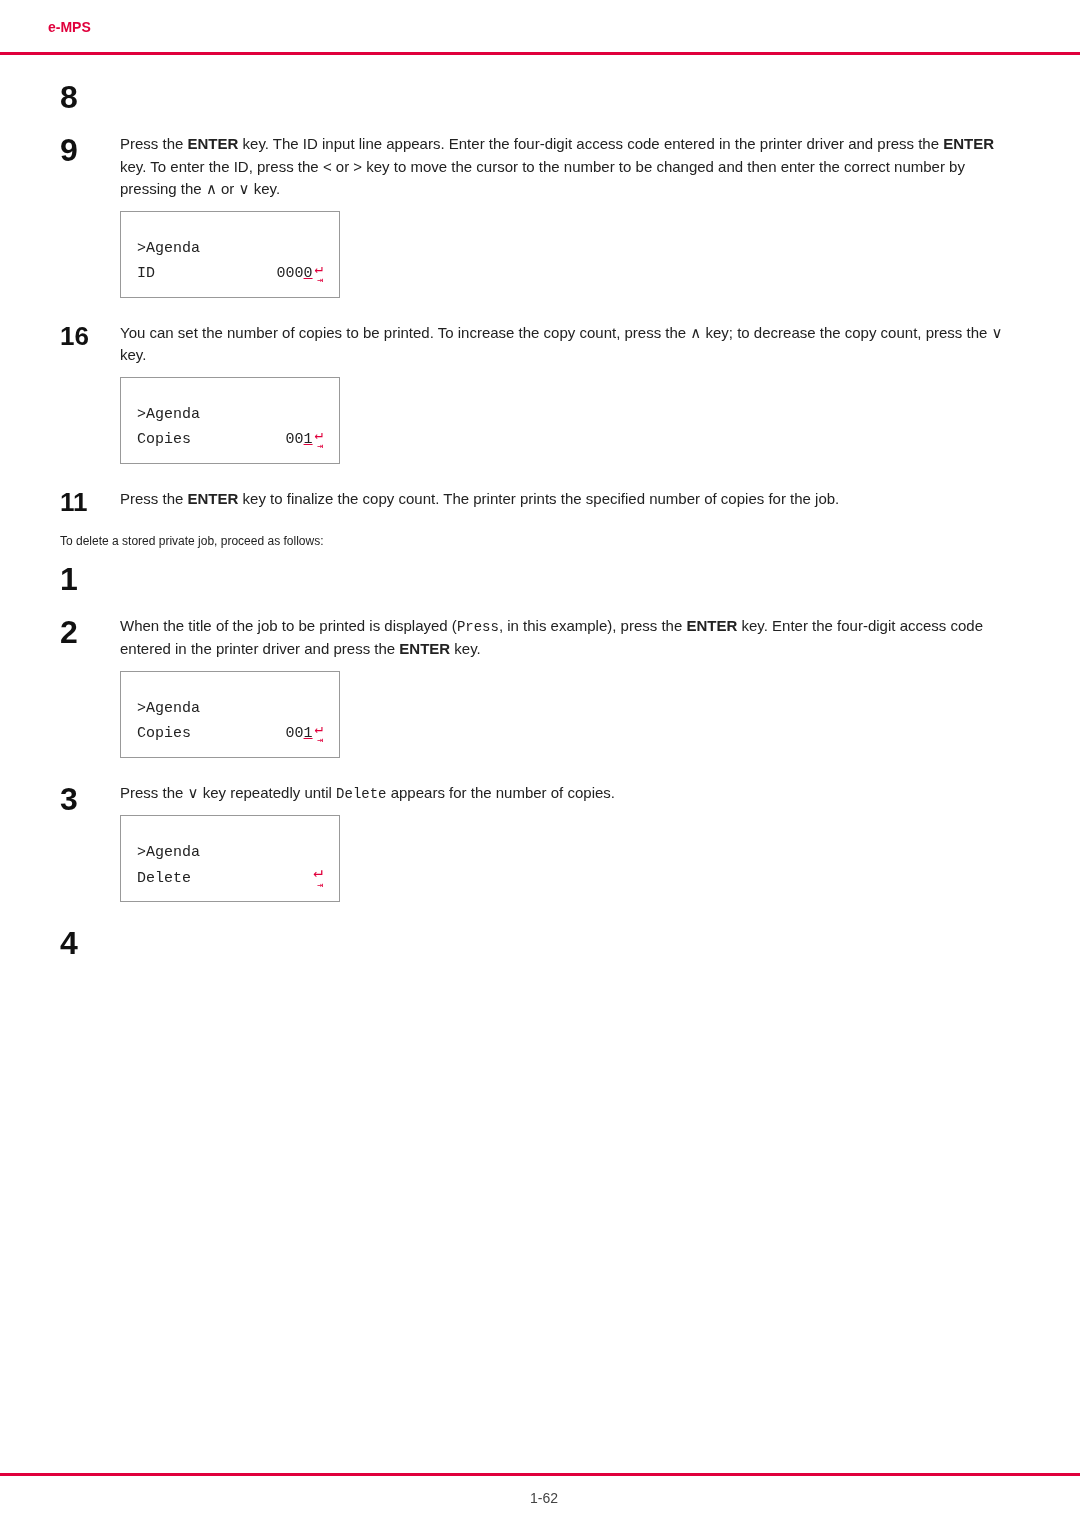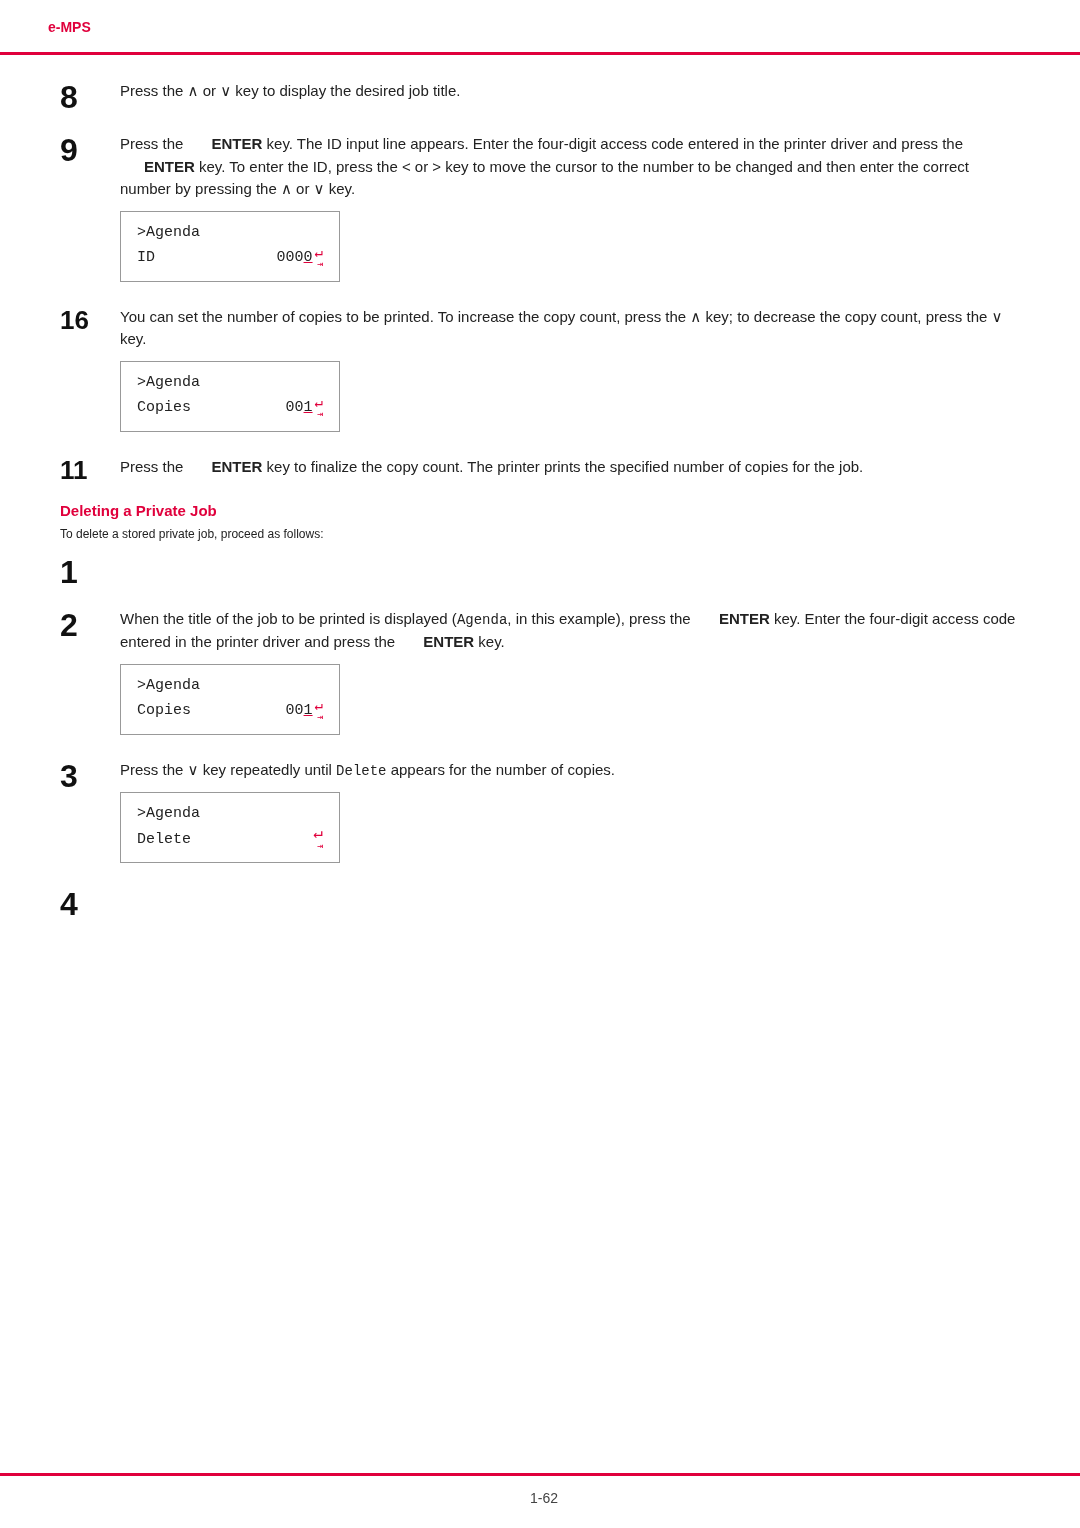--- a/index.html
+++ b/index.html
@@ -87,28 +87,27 @@
 
     .step-content {
       flex: 1;
       font-size: 15px;
       line-height: 1.5;
       color: #222;
     }
 
     .step-content b {
       font-weight: bold;
-      margin-left: 24px;
     }
 
     
     .lcd-box {
       border: 1.5px solid #999;
       background: #fff;
-      padding: 8px 16px 10px 16px;
+      padding: 24px 16px 10px 16px;
       margin-top: 10px;
       margin-bottom: 6px;
       display: inline-block;
       min-width: 220px;
       font-family: 'Courier New', monospace;
       font-size: 15px;
       line-height: 1.7;
     }
 
     .lcd-row {
@@ -192,23 +191,20 @@
 <div class="bottom-line"></div>
 
 <div class="footer">
   <span>1-62</span>
 </div>
 
 <div class="content">
 
   <div class="step">
     <div class="step-number large">8</div>
-    <div class="step-content">
-      Press the ∧ or ∨ key to display the desired job title.
-    </div>
   </div>
 
   <div class="step">
     <div class="step-number large">9</div>
     <div class="step-content">
       Press the <b>ENTER</b> key. The ID input line appears. Enter the four-digit
       access code entered in the printer driver and press the <b>ENTER</b> key.
       To enter the ID, press the &lt; or &gt; key to move the cursor to the
       number to be changed and then enter the correct number by pressing
       the ∧ or ∨ key.
@@ -257,31 +253,30 @@
 
   <div class="step">
     <div class="step-number" style="font-size:26px;font-weight:bold;min-width:60px;">11</div>
     <div class="step-content">
       Press the <b>ENTER</b> key to finalize the copy count. The printer prints
       the specified number of copies for the job.
     </div>
   </div>
 
   <div style="margin-top: 10px;">
-    <div class="section-heading">Deleting a Private Job</div>
     <div class="section-intro">To delete a stored private job, proceed as follows:</div>
 
     <div class="step">
       <div class="step-number large">1</div>
     </div>
 
     <div class="step">
       <div class="step-number large">2</div>
       <div class="step-content">
-        When the title of the job to be printed is displayed (<code>Agenda</code>, in this
+        When the title of the job to be printed is displayed (<code>Press</code>, in this
         example), press the <b>ENTER</b> key. Enter the four-digit access code
         entered in the printer driver and press the <b>ENTER</b> key.
         <div class="lcd-wrapper">
           <div class="lcd-box">
             <div class="lcd-row">
               <span class="lcd-label">&gt;Agenda</span>
             </div>
             <div class="lcd-row">
               <span class="lcd-label">Copies</span>
               <span class="lcd-value">

